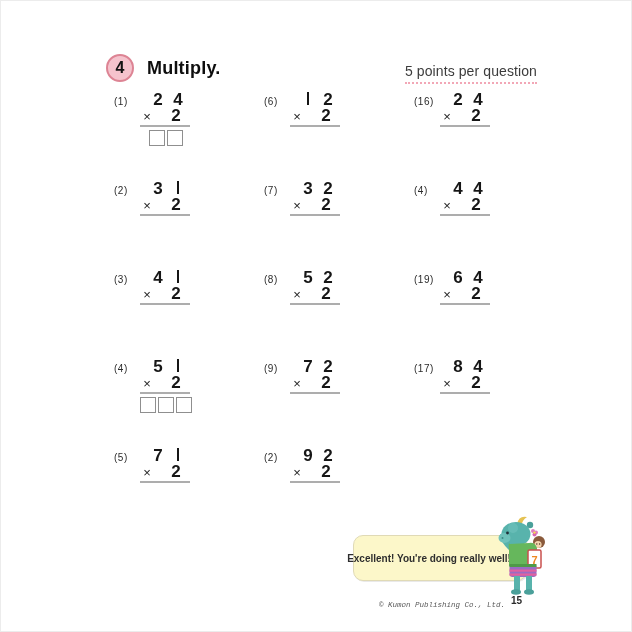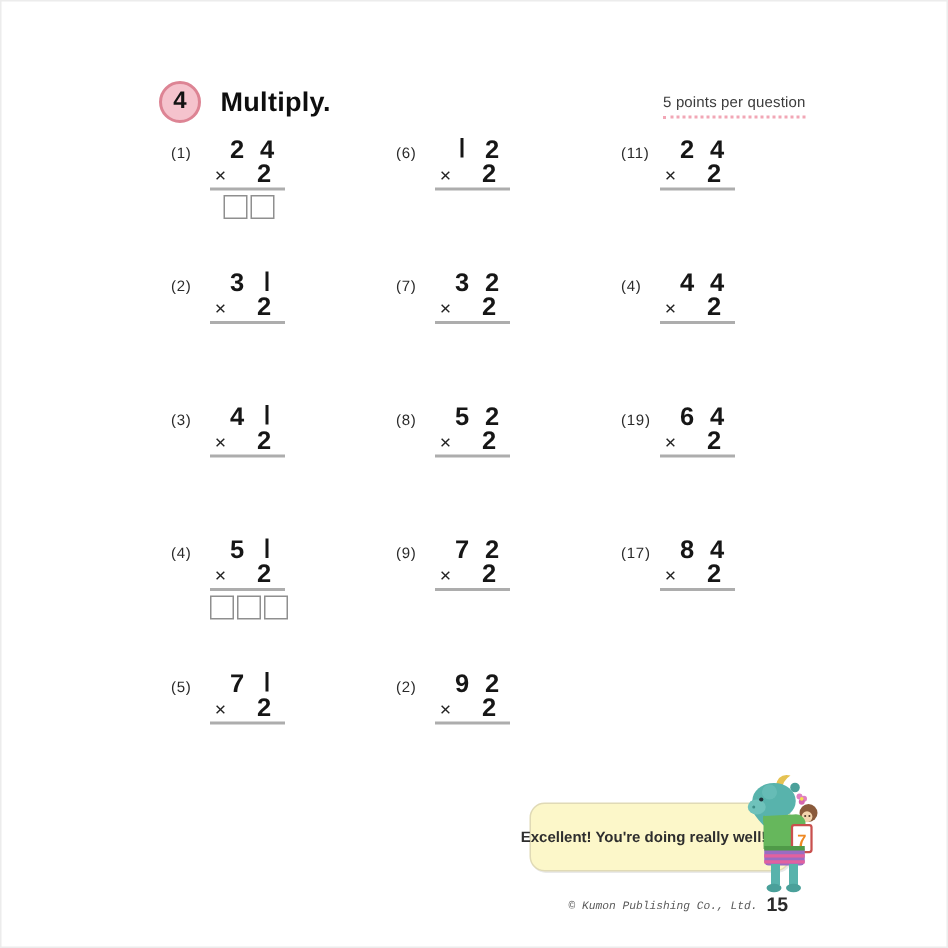--- a/index.html
+++ b/index.html
@@ -7,21 +7,21 @@
   .sheet { position:relative; width:632px; height:632px; background:#ffffff;
            box-shadow: inset 0 0 0 1px #ececec; overflow:hidden; }
 
   
   .hdr { position:absolute; left:106px; top:54px; display:flex; align-items:center; }
   .badge { width:28px; height:28px; border-radius:50%; background:#f5c3cd;
            border:2px solid #dd8494; box-sizing:border-box; color:#131313;
            font-weight:700; font-size:16px; display:flex; align-items:center;
            justify-content:center; }
   .title { margin-left:13px; font-size:18px; font-weight:700; color:#0e0e0e; letter-spacing:0.2px;text-align:center; }
-  .points { position:absolute; right:95px; top:63px; font-size:10px; color:#3c3c3c;
+  .points { position:absolute; right:95px; top:63px; font-size:14px; color:#3c3c3c;
             border-bottom:2px dotted #f2a7b6; padding-bottom:3px; letter-spacing:0.1px; }
 
   
   .grid { position:absolute; left:114px; top:92px; display:grid;
           grid-template-columns:150px 150px 150px;
           grid-template-rows:repeat(5, 89px); grid-auto-flow:column; }
   .problem { position:relative; }
   .prow { display:flex; align-items:baseline; height:16px; }
   .plabel { width:34px; font-size:10px; color:#2a2a2a; letter-spacing:0.5px;
             box-sizing:border-box; padding-top:1px; }
@@ -41,21 +41,21 @@
             background:#fcf7c9; border:1px solid #e0dab6; border-radius:10px;
             box-sizing:border-box; display:flex; align-items:center;
             justify-content:center; padding:0 34px 0 12px; box-shadow:1px 1px 0 #e9e9e9; }
   .bubble-text { font-size:10px; font-weight:700; color:#2e2e2e; white-space:nowrap; }
 
   .mascot { position:absolute; left:497px; top:514px; width:52px; height:84px; }
 
   
   .copyright { position:absolute; right:127px; top:601px; font-family:Liberation Mono, monospace;
                font-style:italic; font-size:7.5px; color:#5a5a5a; }
-  .pagenum { position:absolute; left:511px; top:595px; font-size:13px;
+  .pagenum { position:absolute; left:511px; top:595px; font-size:10px;
              font-weight:600; color:#2b2b2b;text-align:center; }
 </style>
 </head>
 <body>
 
 <div class="sheet">
 
   <div class="hdr">
     <div class="badge">
       <span>4</span>
@@ -180,21 +180,21 @@
           <span class="digit">9</span>
           <span class="digit">2</span>
         </div>
         <div class="mulrow">
           <span class="times">×</span>
           <span class="digit mdigit">2</span>
         </div>
       </div>
       <div class="problem">
         <div class="prow">
-          <span class="plabel">(11)</span>
+          <span class="plabel">(16)</span>
           <span class="digit">2</span>
           <span class="digit">4</span>
         </div>
         <div class="mulrow">
           <span class="times">×</span>
           <span class="digit mdigit">2</span>
         </div>
       </div>
       <div class="problem">
         <div class="prow">

